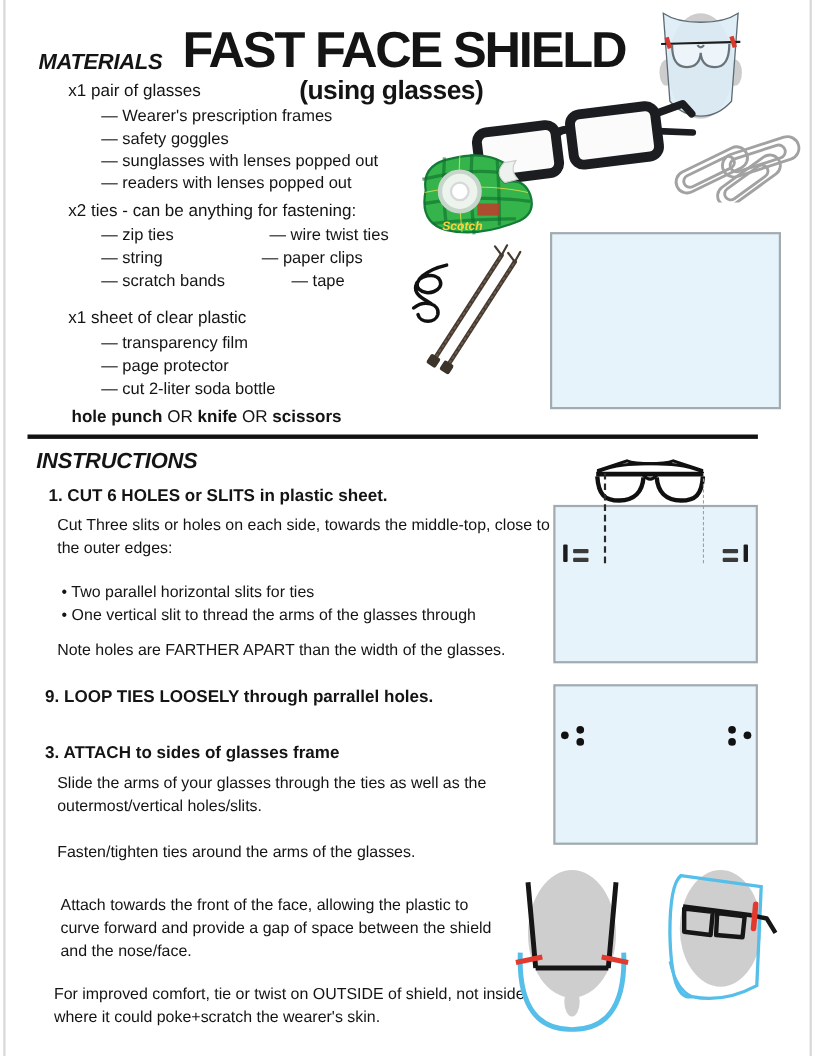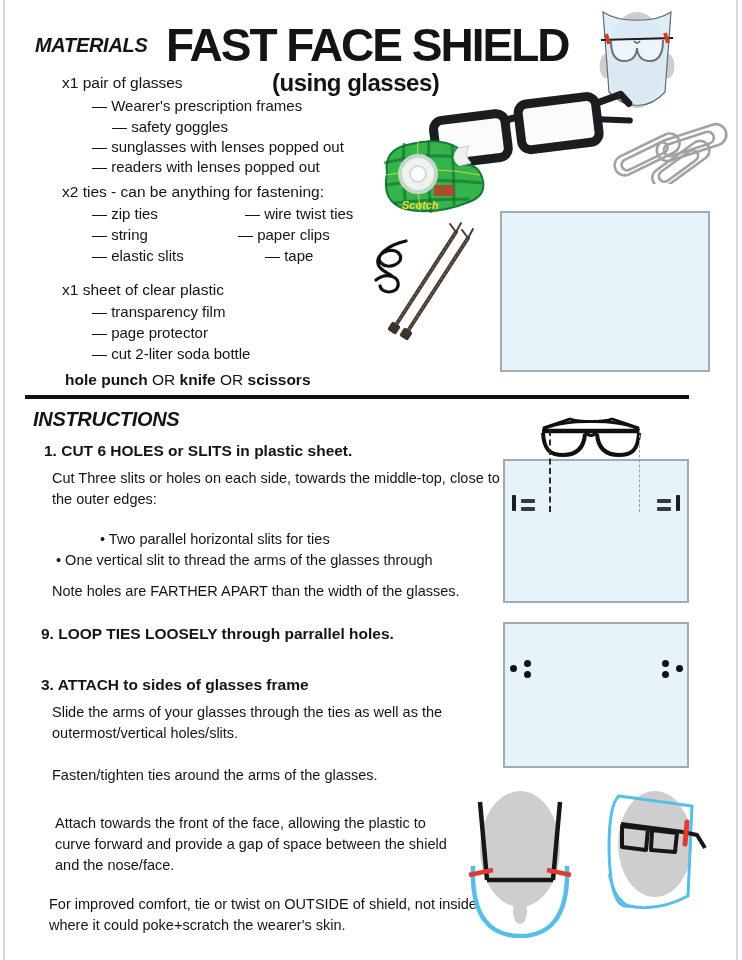--- a/index.html
+++ b/index.html
@@ -26,34 +26,34 @@
   .slit-h{position:absolute;width:14px;height:4px;background:#3a3a3a;border-radius:1px;}
   .hole{position:absolute;width:7px;height:7px;border-radius:50%;background:#111111;}
 </style>
 </head>
 <body>
 
 <div class="page">
   <div class="edge" style="left:3px;"></div>
   <div class="edge" style="left:736px;"></div>
 
-  <div class="abs h-materials" style="left:35px;top:34px;font-style:italic;">MATERIALS</div>
+  <div class="abs h-materials" style="left:35px;top:46px;font-style:italic;">MATERIALS</div>
   <div class="abs h-title" style="left:166px;top:18px;">FAST FACE SHIELD</div>
   <div class="abs h-subtitle" style="left:272px;top:69px;">(using glasses)</div>
 
   <div class="abs lbl" style="left:62px;top:74px;">x1 pair of glasses</div>
   <div class="abs mi" style="left:92px;top:97px;">— Wearer's prescription frames</div>
-  <div class="abs mi" style="left:92px;top:118px;margin-left:20px;">— safety goggles</div>
+  <div class="abs mi" style="left:92px;top:118px;">— safety goggles</div>
   <div class="abs mi" style="left:92px;top:158px;">— readers with lenses popped out</div>
   <div class="abs mi" style="left:92px;top:138px;">— sunglasses with lenses popped out</div>
 
   <div class="abs lbl" style="left:62px;top:183px;">x2 ties - can be anything for fastening:</div>
   <div class="abs mi" style="left:92px;top:205px;">— zip ties</div>
   <div class="abs mi" style="left:92px;top:226px;">— string</div>
-  <div class="abs mi" style="left:92px;top:247px;">— elastic slits</div>
+  <div class="abs mi" style="left:92px;top:247px;">— scratch bands</div>
   <div class="abs mi" style="left:245px;top:205px;text-align:center;">— wire twist ties</div>
   <div class="abs mi" style="left:238px;top:226px;">— paper clips</div>
   <div class="abs mi" style="left:232px;top:247px;margin-left:33px;">— tape</div>
 
   <div class="abs lbl" style="left:62px;top:281px;">x1 sheet of clear plastic</div>
   <div class="abs mi" style="left:92px;top:303px;">— transparency film</div>
   <div class="abs mi" style="left:92px;top:324px;">— page protector</div>
   <div class="abs mi" style="left:92px;top:345px;">— cut 2-liter soda bottle</div>
 
   <div class="abs tools" style="left:65px;top:371px;"><b>hole punch</b><span style="white-space:pre;"> OR </span><b>knife</b><span style="white-space:pre;"> OR </span><b>scissors</b></div>
@@ -136,21 +136,21 @@
   </svg>
 
   <div class="sheet" style="left:500px;top:211px;width:210px;height:161px;"></div>
 
   <div class="divider" style="left:25px;top:395px;width:664px;height:4px;"></div>
 
   <div class="abs h-instructions" style="left:33px;top:408px;">INSTRUCTIONS</div>
 
   <div class="abs step-title" style="left:44px;top:442px;">1. CUT 6 HOLES or SLITS in plastic sheet.</div>
   <div class="abs body-txt" style="left:52px;top:468px;width:470px;">Cut Three slits or holes on each side, towards the middle-top, close to the outer edges:</div>
-  <div class="abs body-txt nowrap" style="left:56px;top:529px;margin-left:44px;">• Two parallel horizontal slits for ties</div>
+  <div class="abs body-txt nowrap" style="left:56px;top:529px;">• Two parallel horizontal slits for ties</div>
   <div class="abs body-txt nowrap" style="left:56px;top:550px;">• One vertical slit to thread the arms of the glasses through</div>
   <div class="abs body-txt nowrap" style="left:52px;top:581px;">Note holes are FARTHER APART than the width of the glasses.</div>
 
   <div class="abs step-title" style="left:41px;top:625px;">9. LOOP TIES LOOSELY through parrallel holes.</div>
 
   <div class="abs step-title" style="left:41px;top:676px;">3. ATTACH to sides of glasses frame</div>
   <div class="abs body-txt" style="left:52px;top:702px;width:450px;">Slide the arms of your glasses through the ties as well as the outermost/vertical holes/slits.</div>
   <div class="abs body-txt nowrap" style="left:52px;top:765px;">Fasten/tighten ties around the arms of the glasses.</div>
   <div class="abs body-txt" style="left:55px;top:813px;width:400px;">Attach towards the front of the face, allowing the plastic to curve forward and provide a gap of space between the shield and the nose/face.</div>
   <div class="abs body-txt" style="left:49px;top:894px;width:445px;">For improved comfort, tie or twist on OUTSIDE of shield, not inside where it could poke+scratch the wearer's skin.</div>

